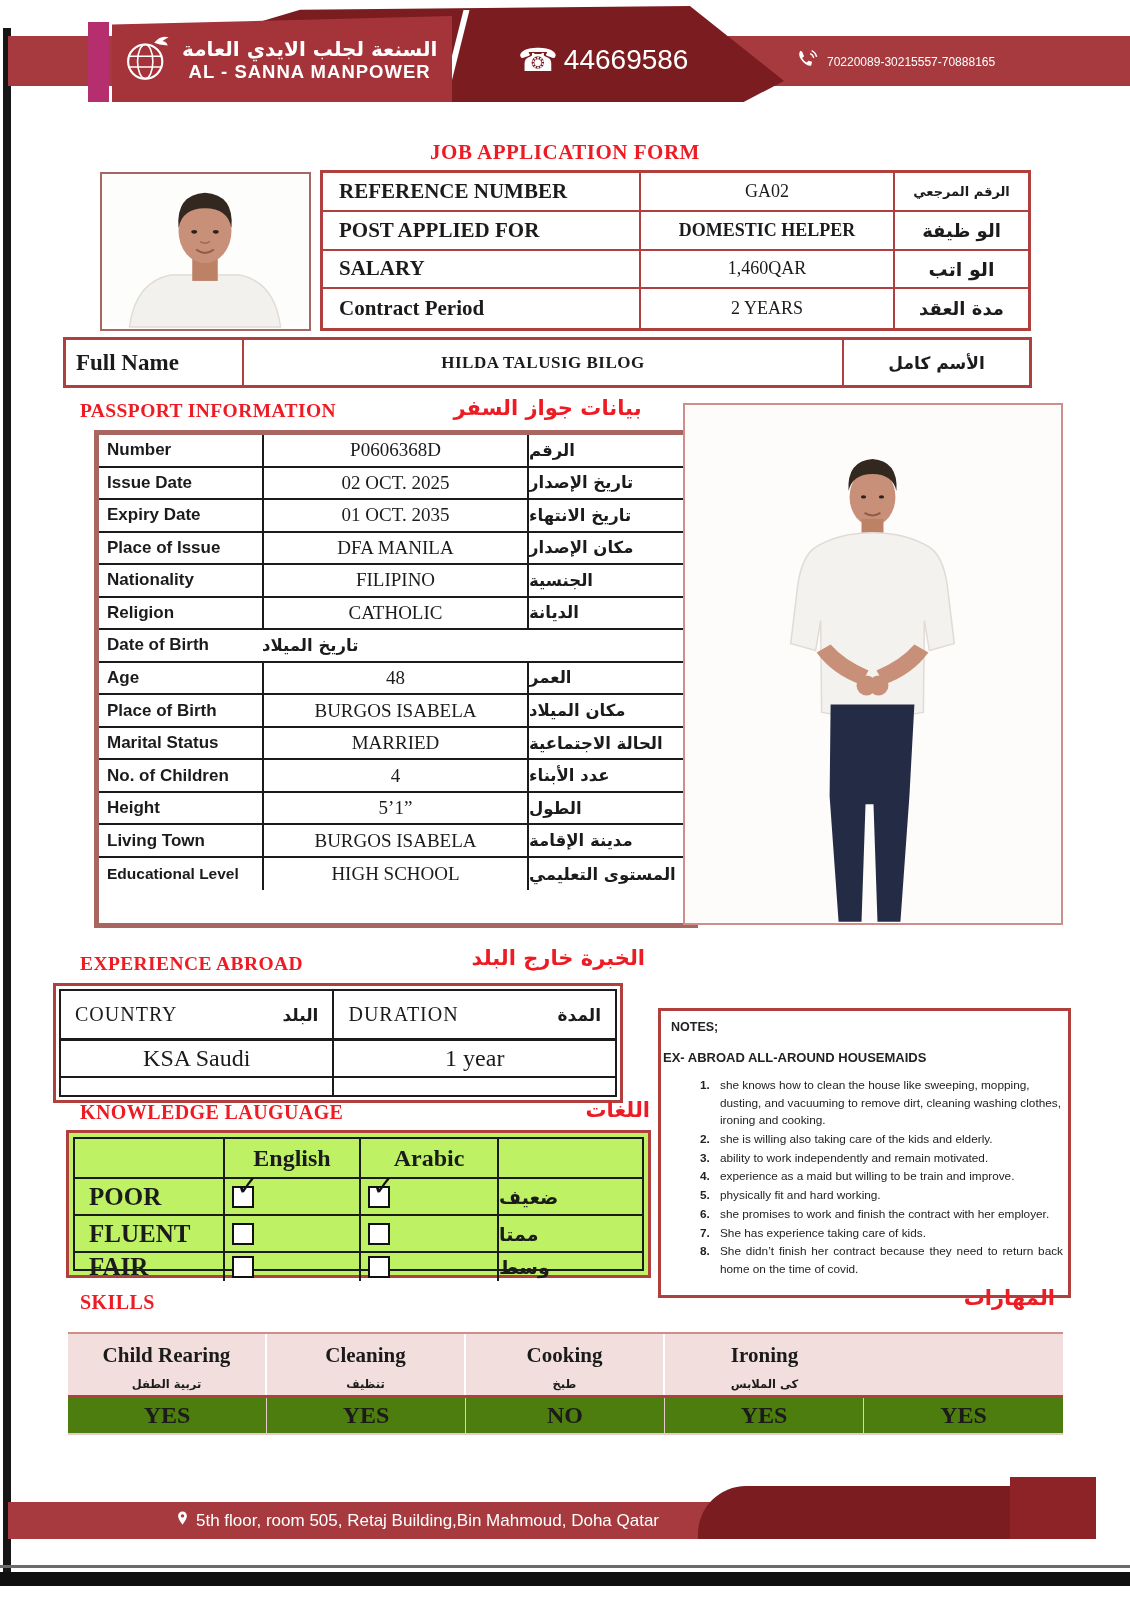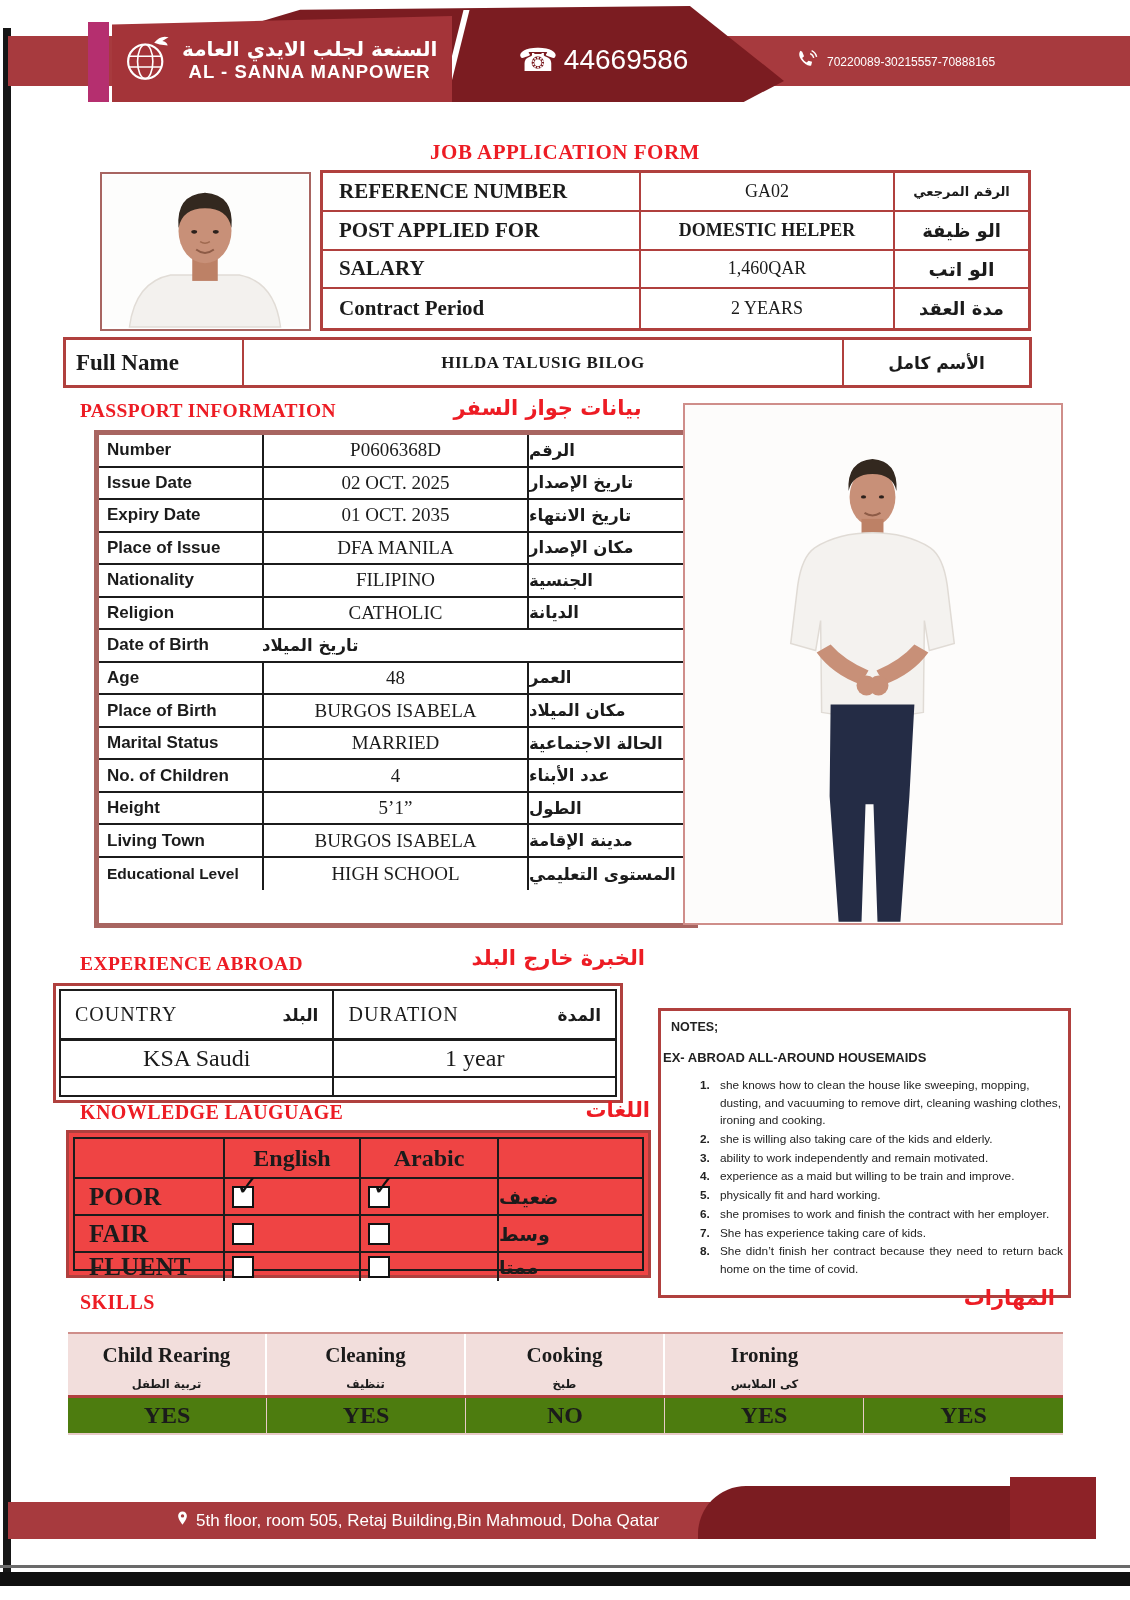--- a/index.html
+++ b/index.html
@@ -98,21 +98,21 @@
   .notes { left:658px; top:1008px; width:413px; height:290px; border:3px solid #b0403e; background:#fff;
     font-family:"Liberation Sans","DejaVu Sans",sans-serif; color:#222; }
   .notes-title { margin:9px 0 12px 10px; font-size:12.5px; font-weight:600; }
   .notes-sub { margin:16px 0 0 2px; font-size:13px; font-weight:bold; }
   .notes ol { margin:12px 0 0 0; padding-left:52px; padding-right:5px; font-size:11.8px; line-height:1.5; }
   .notes li { padding-left:7px; margin-bottom:1px; }
   .notes li::marker { font-weight:bold; }
   .notes li:last-child { text-align:justify; }
 
   
-  .lang-table { left:66px; top:1130px; width:585px; height:148px; border:3.5px solid #b0403e; padding:4px; background:#ef4444; }
+  .lang-table { left:66px; top:1130px; width:585px; height:148px; border:3.5px solid #b0403e; padding:4px; background:#bef264; }
   .lang-inner { width:100%; height:100%; border:2.5px solid #1b1b1b; display:grid; grid-template-rows:40px 37px 37px 1fr; }
   .lg-row { display:grid; grid-template-columns:148px 136px 138px 1fr; border-bottom:2.5px solid #1b1b1b; }
   .lg-row:last-child { border-bottom:none; }
   .lg-cell { display:flex; align-items:center; }
   .lg-cell.bl { border-left:2.5px solid #1b1b1b; }
   .lg-label { padding-left:14px; font-weight:bold; font-size:25px; }
   .lg-colhead { justify-content:center; font-weight:bold; font-size:24px; }
   .lg-ar { justify-content:flex-end; padding-right:3px; font-size:19px; }
   .cb { width:22px; height:22px; border:2.5px solid #111; margin-left:7px; position:relative; background:#fff; }
   .cb .tick { position:absolute; left:2px; top:-16px; font-size:27px; font-weight:bold; color:#111;
@@ -383,46 +383,46 @@
             </span>
           </div>
         <div class="lg-cell bl">
             <span class="cb">
               <span class="tick">✓</span>
             </span>
           </div>
         <div class="lg-cell bl lg-ar ar">ضعيف</div>
       </div>
       <div class="lg-row">
+        <div class="lg-cell lg-label">FLUENT</div>
+        <div class="lg-cell bl">
+            <span class="cb">
+              <span class="tick"></span>
+            </span>
+          </div>
+        <div class="lg-cell bl">
+            <span class="cb">
+              <span class="tick"></span>
+            </span>
+          </div>
+        <div class="lg-cell bl lg-ar ar">ممتا</div>
+      </div>
+      <div class="lg-row">
         <div class="lg-cell lg-label">FAIR</div>
         <div class="lg-cell bl">
             <span class="cb">
               <span class="tick"></span>
             </span>
           </div>
         <div class="lg-cell bl">
             <span class="cb">
               <span class="tick"></span>
             </span>
           </div>
         <div class="lg-cell bl lg-ar ar">وسط</div>
-      </div>
-      <div class="lg-row">
-        <div class="lg-cell lg-label">FLUENT</div>
-        <div class="lg-cell bl">
-            <span class="cb">
-              <span class="tick"></span>
-            </span>
-          </div>
-        <div class="lg-cell bl">
-            <span class="cb">
-              <span class="tick"></span>
-            </span>
-          </div>
-        <div class="lg-cell bl lg-ar ar">ممتا</div>
       </div>
     </div>
   </div>
 
   <div class="abs sec-head" style="left:80px; top:1291px; font-size:20px;">SKILLS</div>
   <div class="abs sec-head-ar ar" style="left:970px; top:1286px; width:85px; text-align:right;">المهارات</div>
 
   <div class="abs skills-table">
     <div class="sk-header">
       <div class="sk-hcell">

